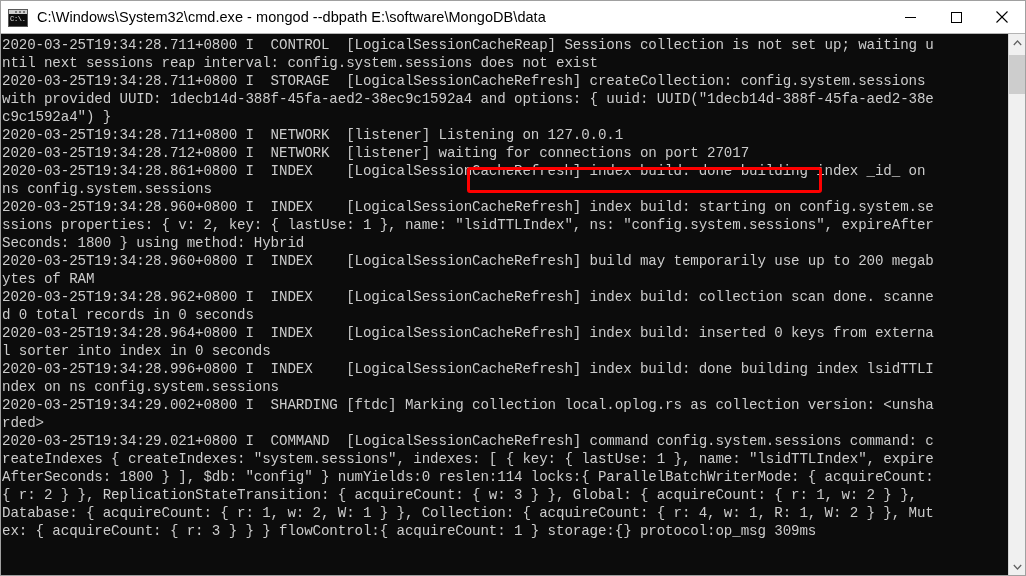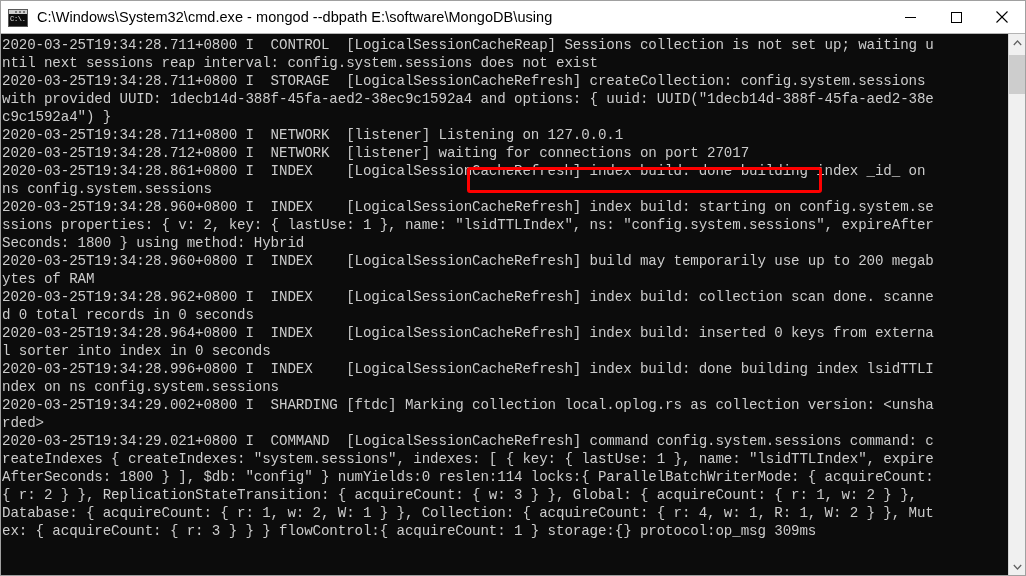--- a/index.html
+++ b/index.html
@@ -160,21 +160,21 @@
 
   <div id="titlebar">
     <div id="app-icon">
       <div class="frame"></div>
       <div class="bar"></div>
       <div class="dot" style="right:3px;"></div>
       <div class="dot" style="right:7px;"></div>
       <div class="dot" style="right:11px;"></div>
       <div class="screen">C:\.</div>
     </div>
-    <div id="title-text">C:\Windows\System32\cmd.exe - mongod  --dbpath E:\software\MongoDB\using</div>
+    <div id="title-text">C:\Windows\System32\cmd.exe - mongod  --dbpath E:\software\MongoDB\data</div>
 
     <div id="caption-buttons">
       <div class="cap-btn">
         <svg width="11" height="11" viewBox="0 0 11 11" aria-hidden="true">
           <line x1="0" y1="5.5" x2="11" y2="5.5" stroke="#000" stroke-width="1"></line>
         </svg>
       </div>
       <div class="cap-btn">
         <svg width="11" height="11" viewBox="0 0 11 11" aria-hidden="true">
           <rect x="0.5" y="0.5" width="10" height="10" fill="none" stroke="#000" stroke-width="1"></rect>

